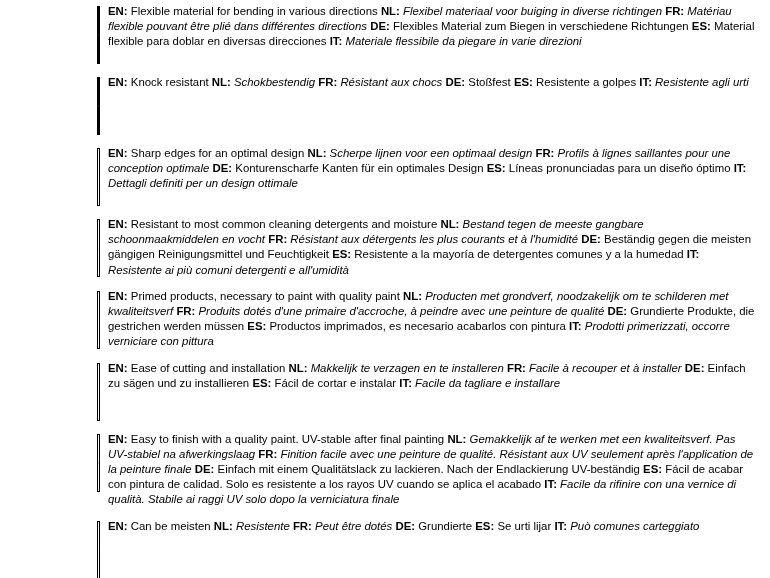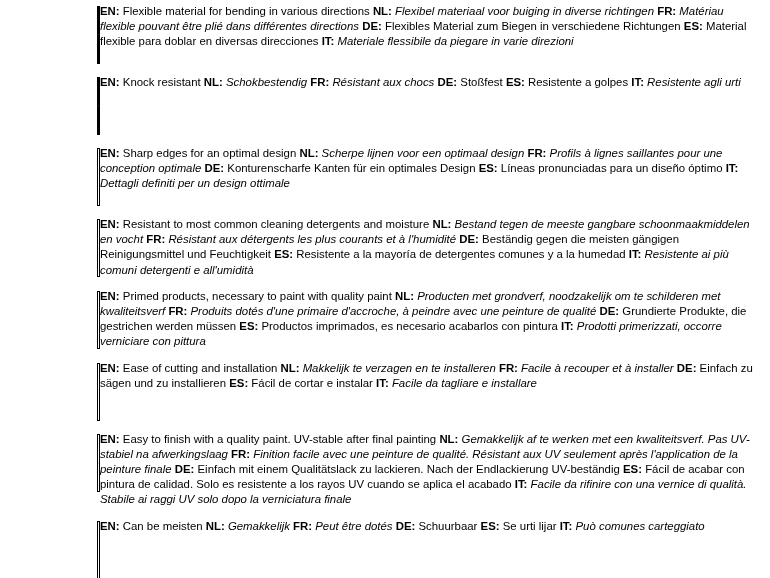--- a/index.html
+++ b/index.html
@@ -40,20 +40,21 @@
     border: 1px solid #000;
     background: #ffffff;
     position: relative;
     overflow: hidden;
   }
   .icon-box.dark {
     background: #000000;
   }
   .text-cell {
     flex: 1;
+    padding-left: 8px;
     padding-right: 14px;
     padding-top: 4px;
   }
   .text-cell p {
     margin: 0;
     font-size: 11.4px;
     line-height: 15.2px;
     text-align: left;
   }
   .lang {
@@ -206,17 +207,17 @@
         <svg viewBox="0 0 68 58" xmlns="http://www.w3.org/2000/svg">
           <rect x="0.5" y="0.5" width="67" height="57" fill="#fff"></rect>
           <rect x="8" y="34" width="52" height="16" fill="#d6d6d6" stroke="#000" stroke-width="1.2"></rect>
           <path d="M22 34 L22 20 C 22 16, 26 14, 30 16 L44 24 C 48 26, 48 32, 44 34 Z" fill="#fff" stroke="#000" stroke-width="1.4"></path>
           <path d="M28 18 L28 32 M34 20 L34 33 M40 23 L40 33" stroke="#000" stroke-width="1"></path>
           <path d="M50 18 L56 12 M52 24 L60 22" stroke="#000" stroke-width="1.1"></path>
         </svg>
       </div>
     </div>
     <div class="text-cell">
-      <p><span class="lang">EN:</span><span> Can be meisten</span>  <span class="lang">NL:</span><span class="it"> Gemakkelijk</span>  <span class="lang">FR:</span><span class="it"> Peut être dotés</span>  <span class="lang">DE:</span><span> Schuurbaar</span>  <span class="lang">ES:</span><span> Se urti lijar</span>  <span class="lang">IT:</span><span class="it"> Può comunes carteggiato</span></p>
+      <p><span class="lang">EN:</span><span> Can be meisten</span>  <span class="lang">NL:</span><span class="it"> Resistente</span>  <span class="lang">FR:</span><span class="it"> Peut être dotés</span>  <span class="lang">DE:</span><span> Grundierte</span>  <span class="lang">ES:</span><span> Se urti lijar</span>  <span class="lang">IT:</span><span class="it"> Può comunes carteggiato</span></p>
     </div>
   </div>
 
 </div>
 
 </body></html>

